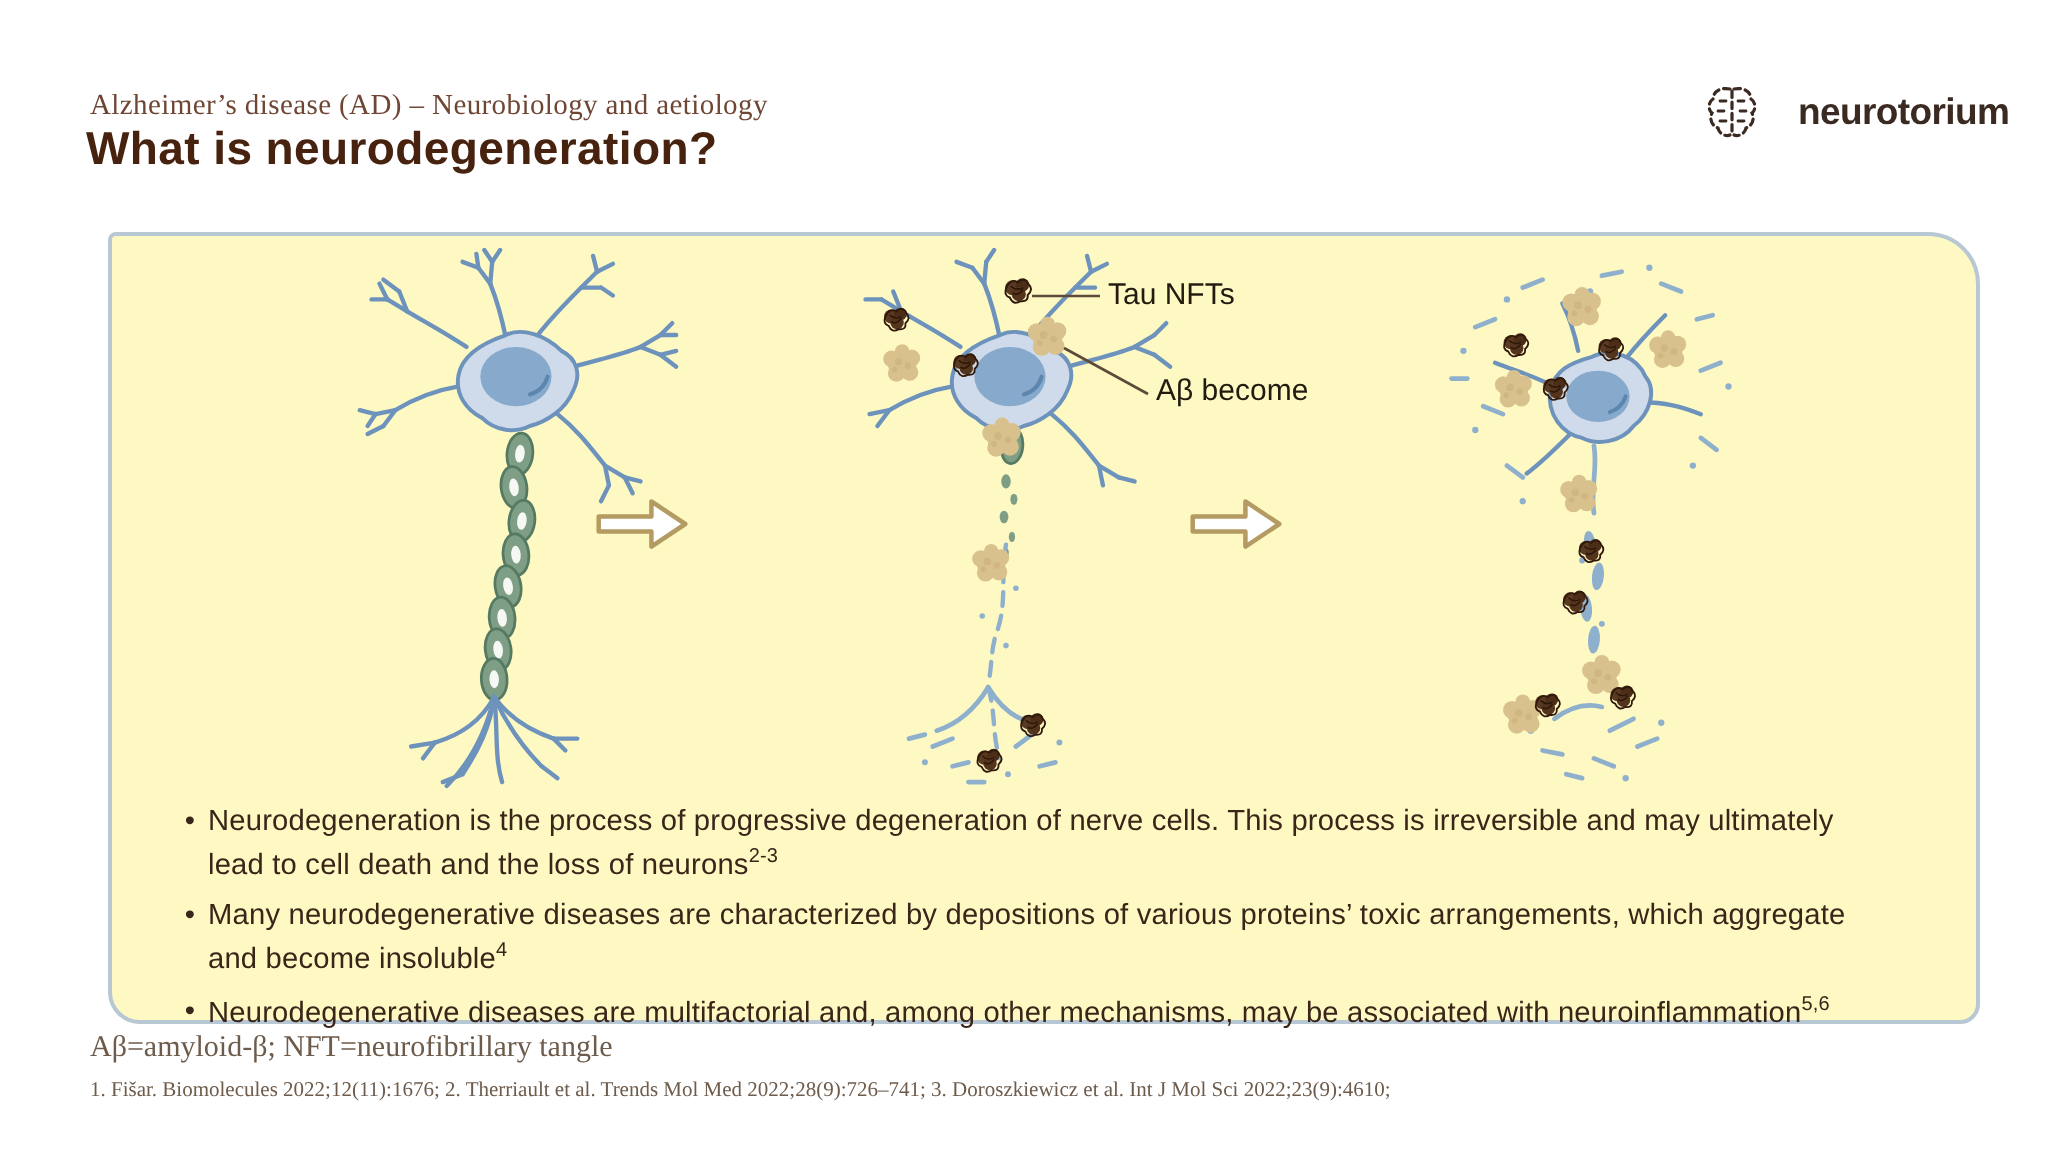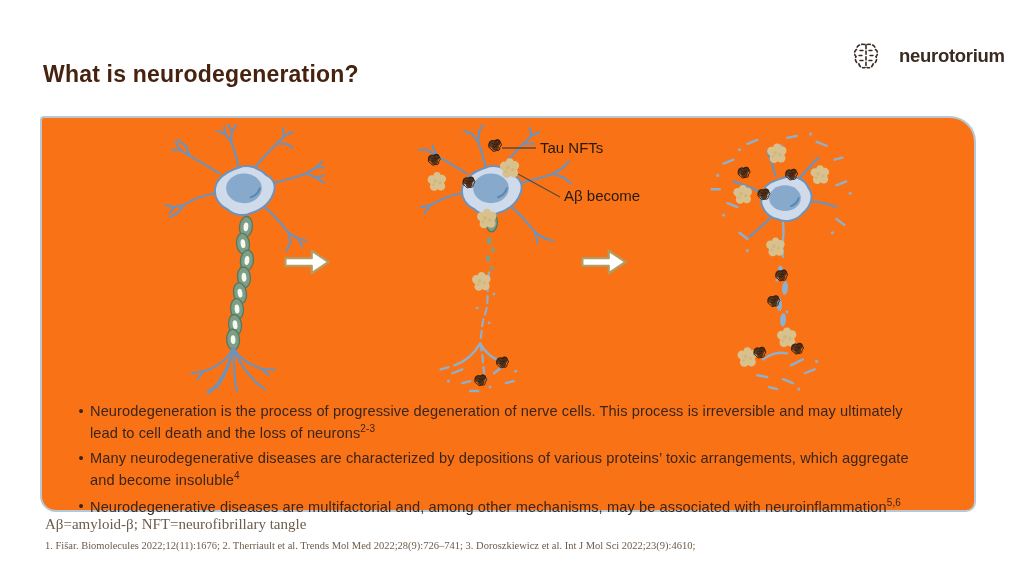--- a/index.html
+++ b/index.html
@@ -6,21 +6,21 @@
   .slide{position:relative;width:1024px;height:576px;background:#fff;overflow:hidden;margin:0 auto;}
 
   .eyebrow{position:absolute;left:45px;top:45px;font-family:"Liberation Serif",serif;
            font-size:14.5px;color:var(--eyebrow-color,#6f4534);letter-spacing:.2px;}
   .title{position:absolute;left:43px;top:61px;font-size:23px;font-weight:700;
          color:var(--title-color,#46220f);letter-spacing:.2px;}
 
   .logo{position:absolute;left:851px;top:40px;display:flex;align-items:center;gap:18px;}
   .logo-text{font-size:18.5px;font-weight:700;color:var(--logo-color,#3b2a21);letter-spacing:-0.3px;}
 
-  .panel{position:absolute;left:40px;top:116px;width:932px;height:392px;background:#f97316;
+  .panel{position:absolute;left:54px;top:116px;width:932px;height:392px;background:#fef9c3;
          border:2px solid var(--box-border,#b7c8d4);border-radius:4px 26px 10px 16px;}
 
   .neuron{position:absolute;width:190px;height:272px;}
   #neuron1{left:105px;top:6px;}
   #neuron2{left:352px;top:6px;}
   #neuron3{left:645px;top:6px;}
   .stage-arrow{position:absolute;width:50px;height:32px;}
   #arrow1{left:240px;top:128px;}
   #arrow2{left:537px;top:128px;}
 
@@ -82,20 +82,21 @@
             <circle cx="15" cy="13" r="1.8"></circle>
             <circle cx="8" cy="15" r="1.5"></circle>
         </g>
       </symbol>
       <symbol id="blockArrow" viewBox="0 0 52 34">
         <path d="M3,13 H31 V5 L49,17 L31,29 V21 H3 Z" fill="#ffffff" stroke="#b49b61" stroke-width="2.4" stroke-linejoin="round"></path>
       </symbol>
     </defs>
   </svg>
 
+  <div class="eyebrow">Alzheimer’s disease (AD) – Neurobiology and aetiology</div>
   <div class="title">What is neurodegeneration?</div>
 
   <div class="logo">
     <svg width="30" height="32" viewBox="0 0 30 30">
       <g fill="none" stroke="#3b2a21" stroke-width="1.6" stroke-linecap="round" stroke-dasharray="3.2 2.4">
         <path d="M14,3.5 C9,2.5 5.5,5 5.5,8.5 C3,10 3,14 5,15.5 C3.5,18.5 5,22 8,23 C8.5,26 12,27.5 14,26.5"></path>
         <path d="M16,3.5 C21,2.5 24.5,5 24.5,8.5 C27,10 27,14 25,15.5 C26.5,18.5 25,22 22,23 C21.5,26 18,27.5 16,26.5"></path>
         <path d="M15,4.5 V26"></path>
       </g>
       <g stroke="#3b2a21" stroke-width="1.4" stroke-linecap="round">

